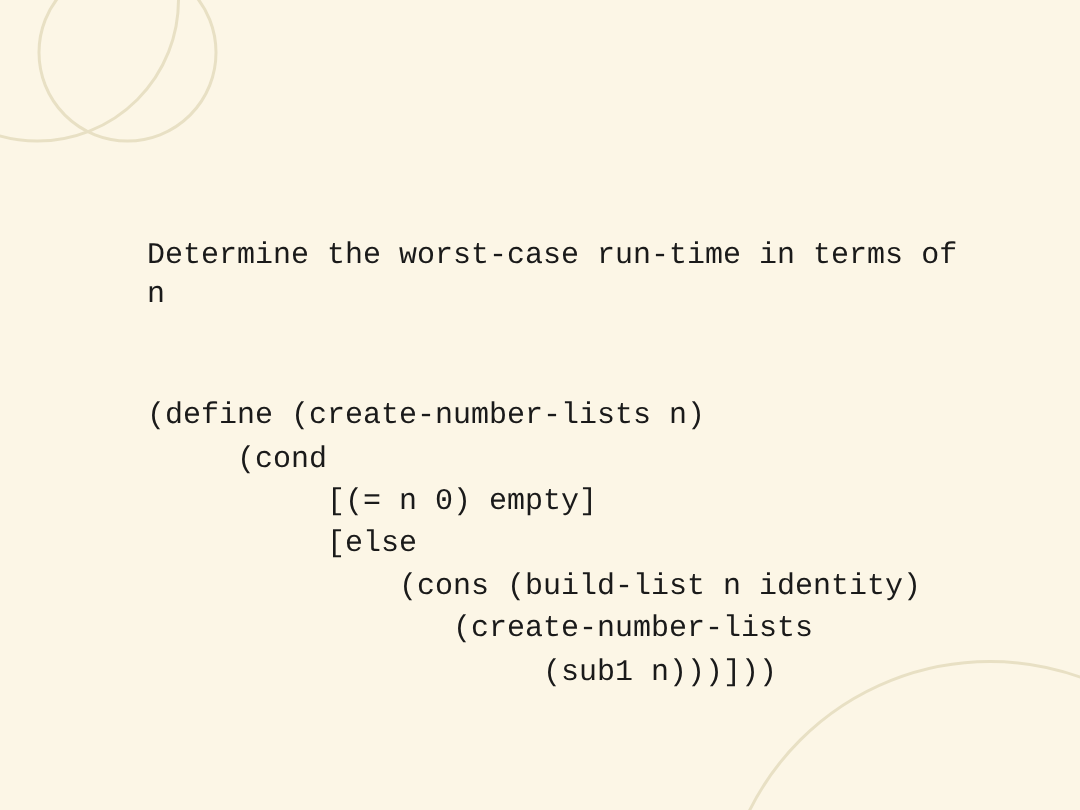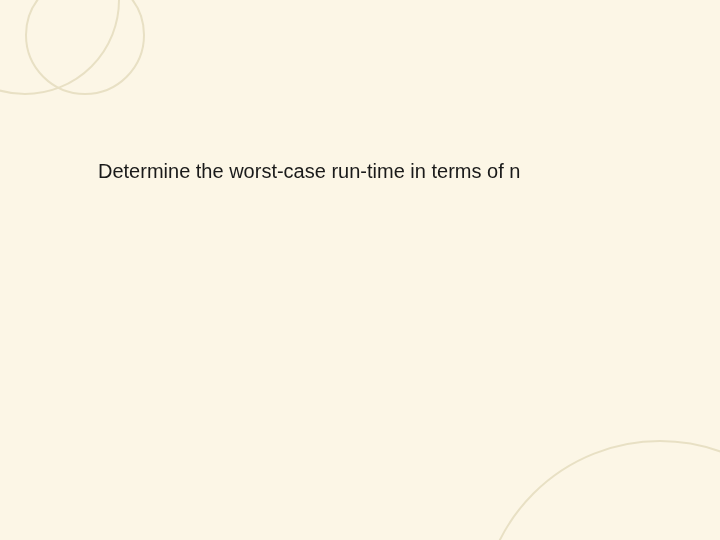--- a/index.html
+++ b/index.html
@@ -1,15 +1,15 @@
 <!DOCTYPE html>
 <html><head>
 <meta charset="utf-8">
 <style>
-  * { margin: 0; padding: 0; box-sizing: border-box; }
+  * { margin: 0; padding: 0; box-sizing: border-box; font-family: Liberation Mono, monospace; }
   body {
     width: 720px;
     height: 540px;
     background: #fcf6e6;
     font-family: Arial, Helvetica, sans-serif;
     position: relative;
     overflow: hidden;
   }
   .deco-circle {
     position: absolute;
@@ -58,13 +58,21 @@
 </style>
 </head>
 <body>
 
 <div class="deco-circle c1"></div>
 <div class="deco-circle c2"></div>
 <div class="bottom-curve"></div>
 
 <div class="content">
   <div class="prompt">Determine the worst-case run-time in terms of n</div>
+  <div class="code-block">
+<span>(define (create-number-lists n)</span>
+<span>     (cond</span>
+<span>          [(= n 0) empty]</span>
+<span>          [else</span>
+<span>              (cons (build-list n identity)</span>
+<span>                 (create-number-lists</span>
+<span>                      (sub1 n)))]))</span></div>
 </div>
 
 </body></html>

